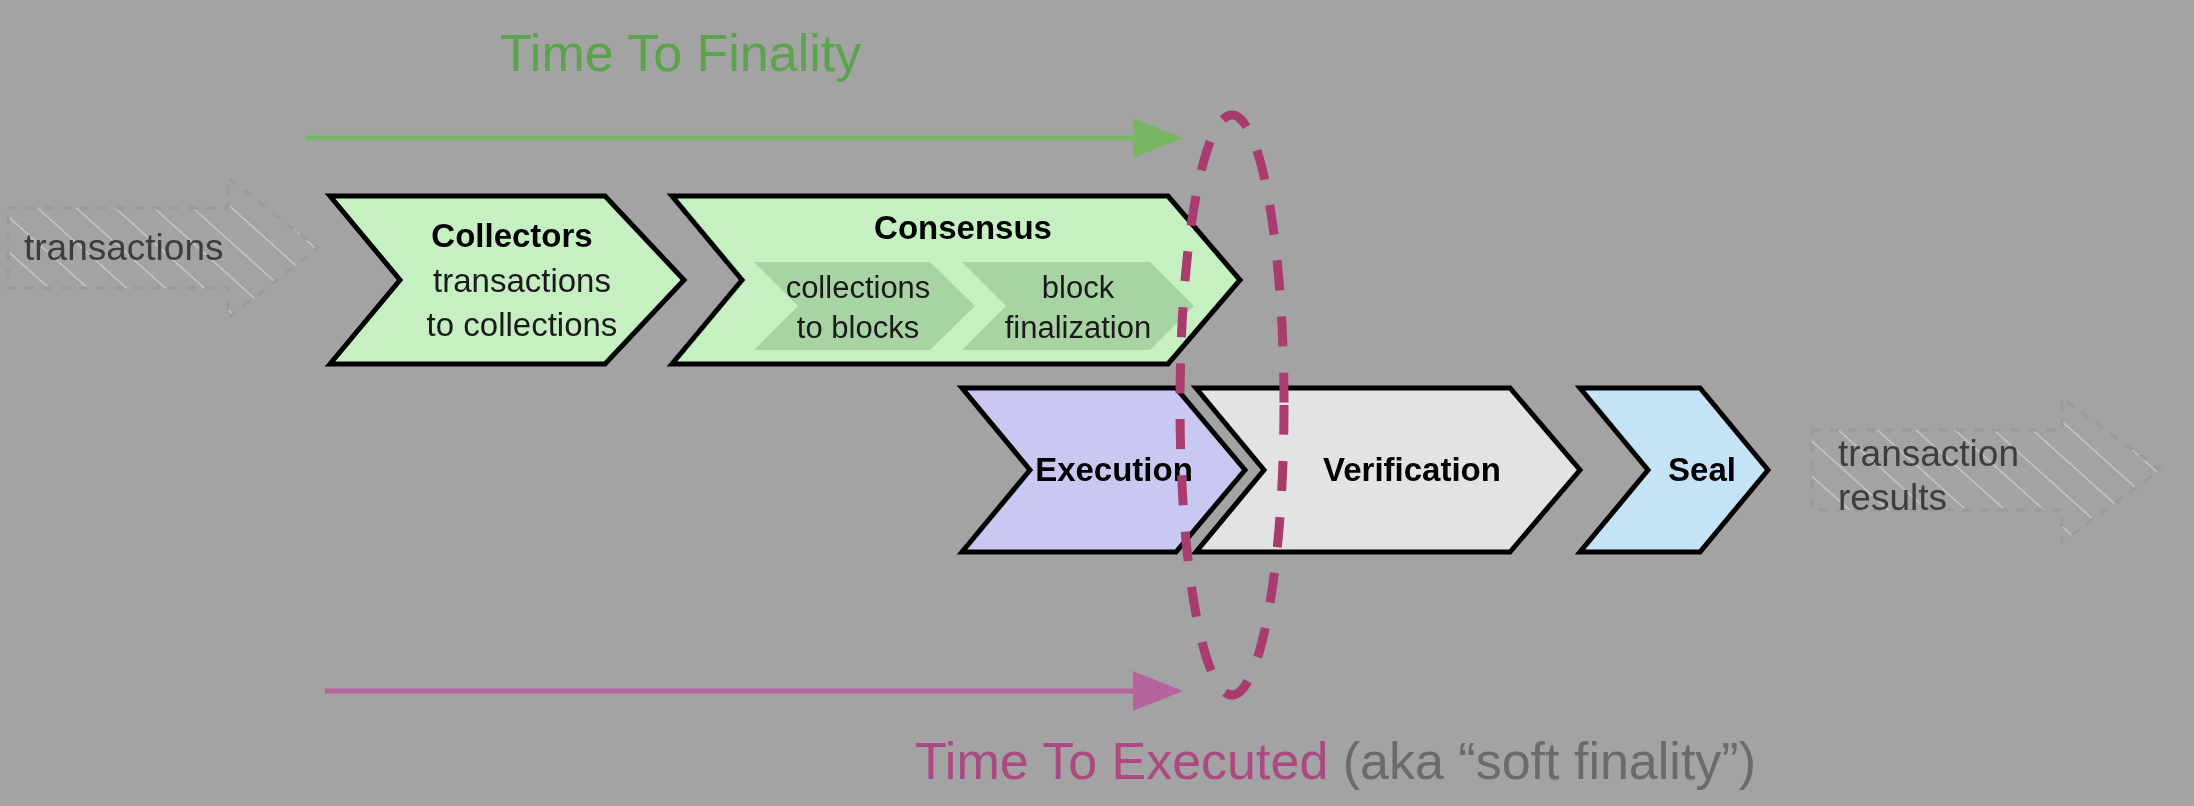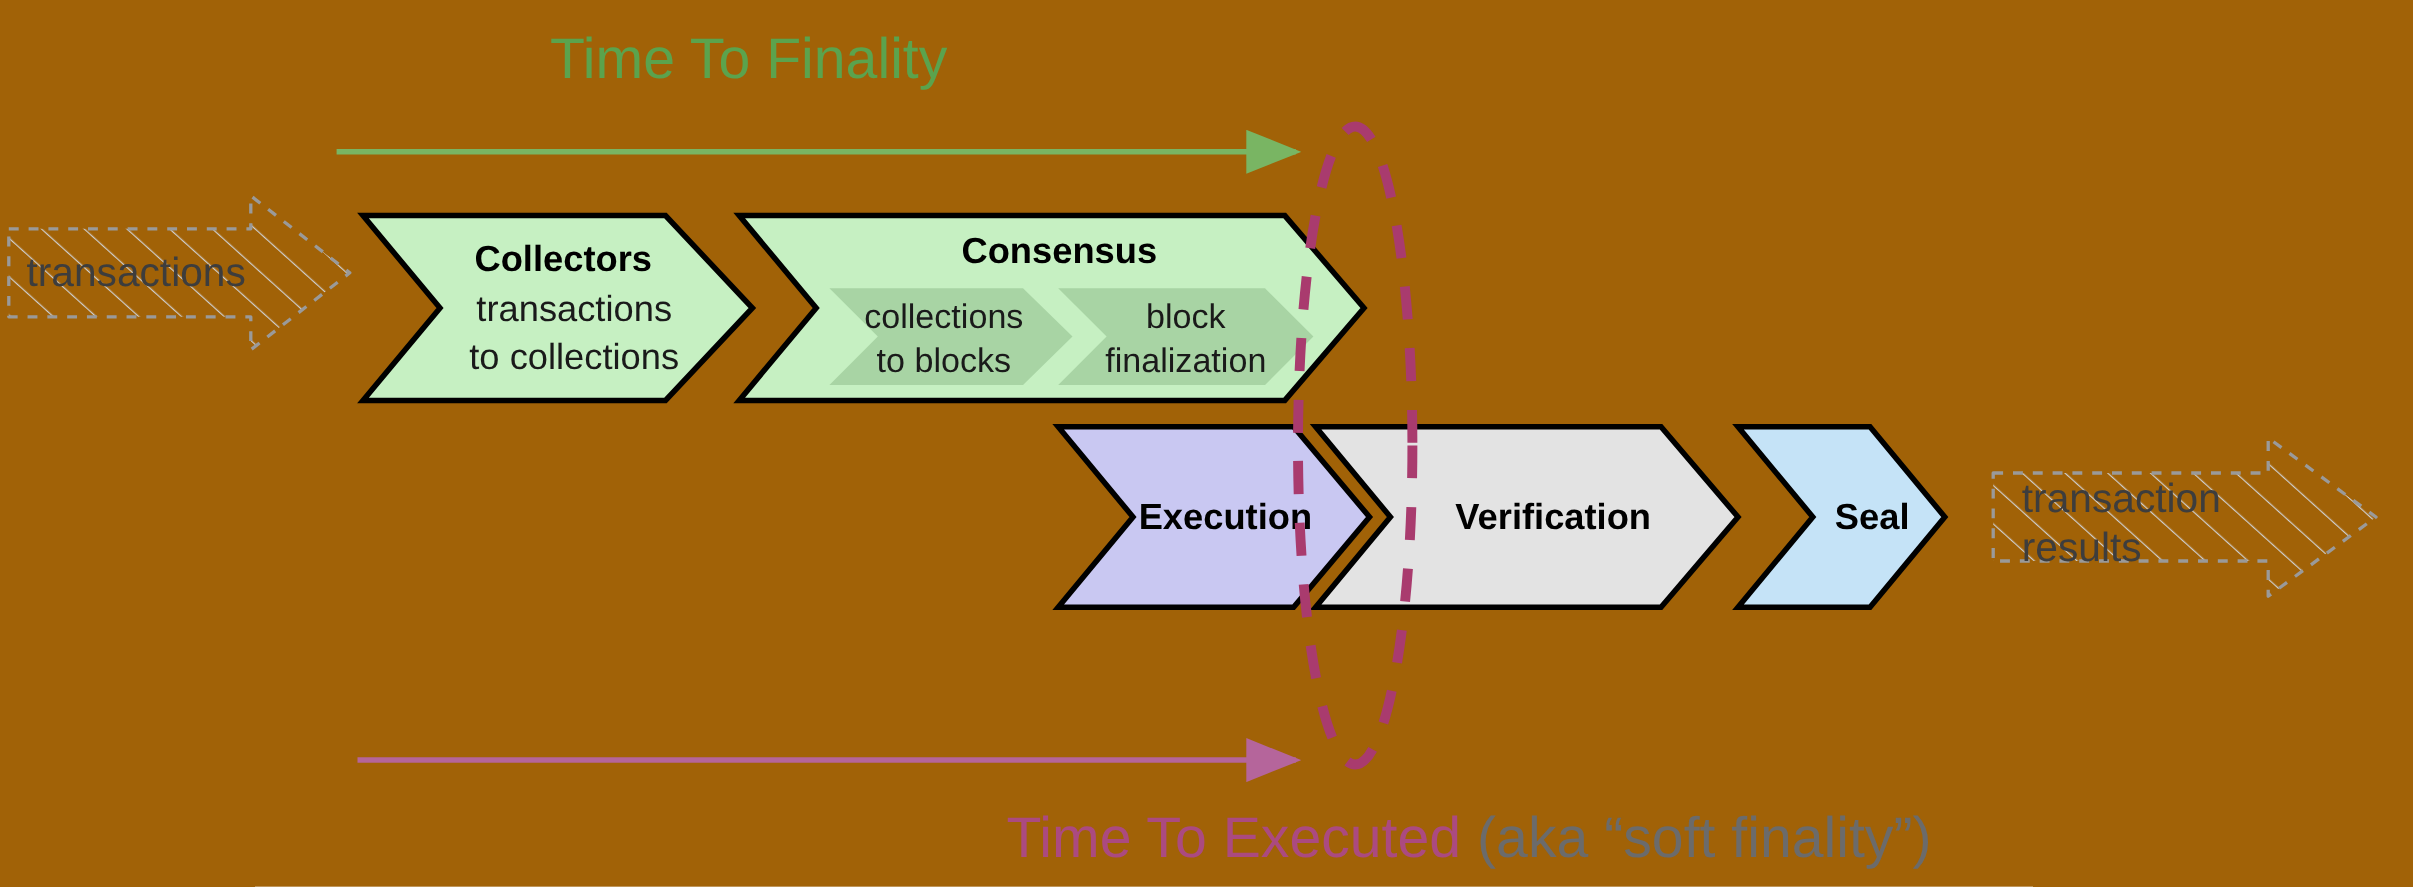--- a/index.html
+++ b/index.html
@@ -12,21 +12,21 @@
     font-family: "Liberation Sans", sans-serif;
     width: 2194px;
     height: 806px;
     overflow: hidden;
     position: relative;
   }
   #stage {
     position: relative;
     width: 2194px;
     height: 806px;
-    background: #a16207;
+    background: #a3a3a3;
   }
   #diagram-svg {
     position: absolute;
     left: 0;
     top: 0;
     width: 2194px;
     height: 806px;
   }
   text { dominant-baseline: middle; }
   .lbl-bold {

